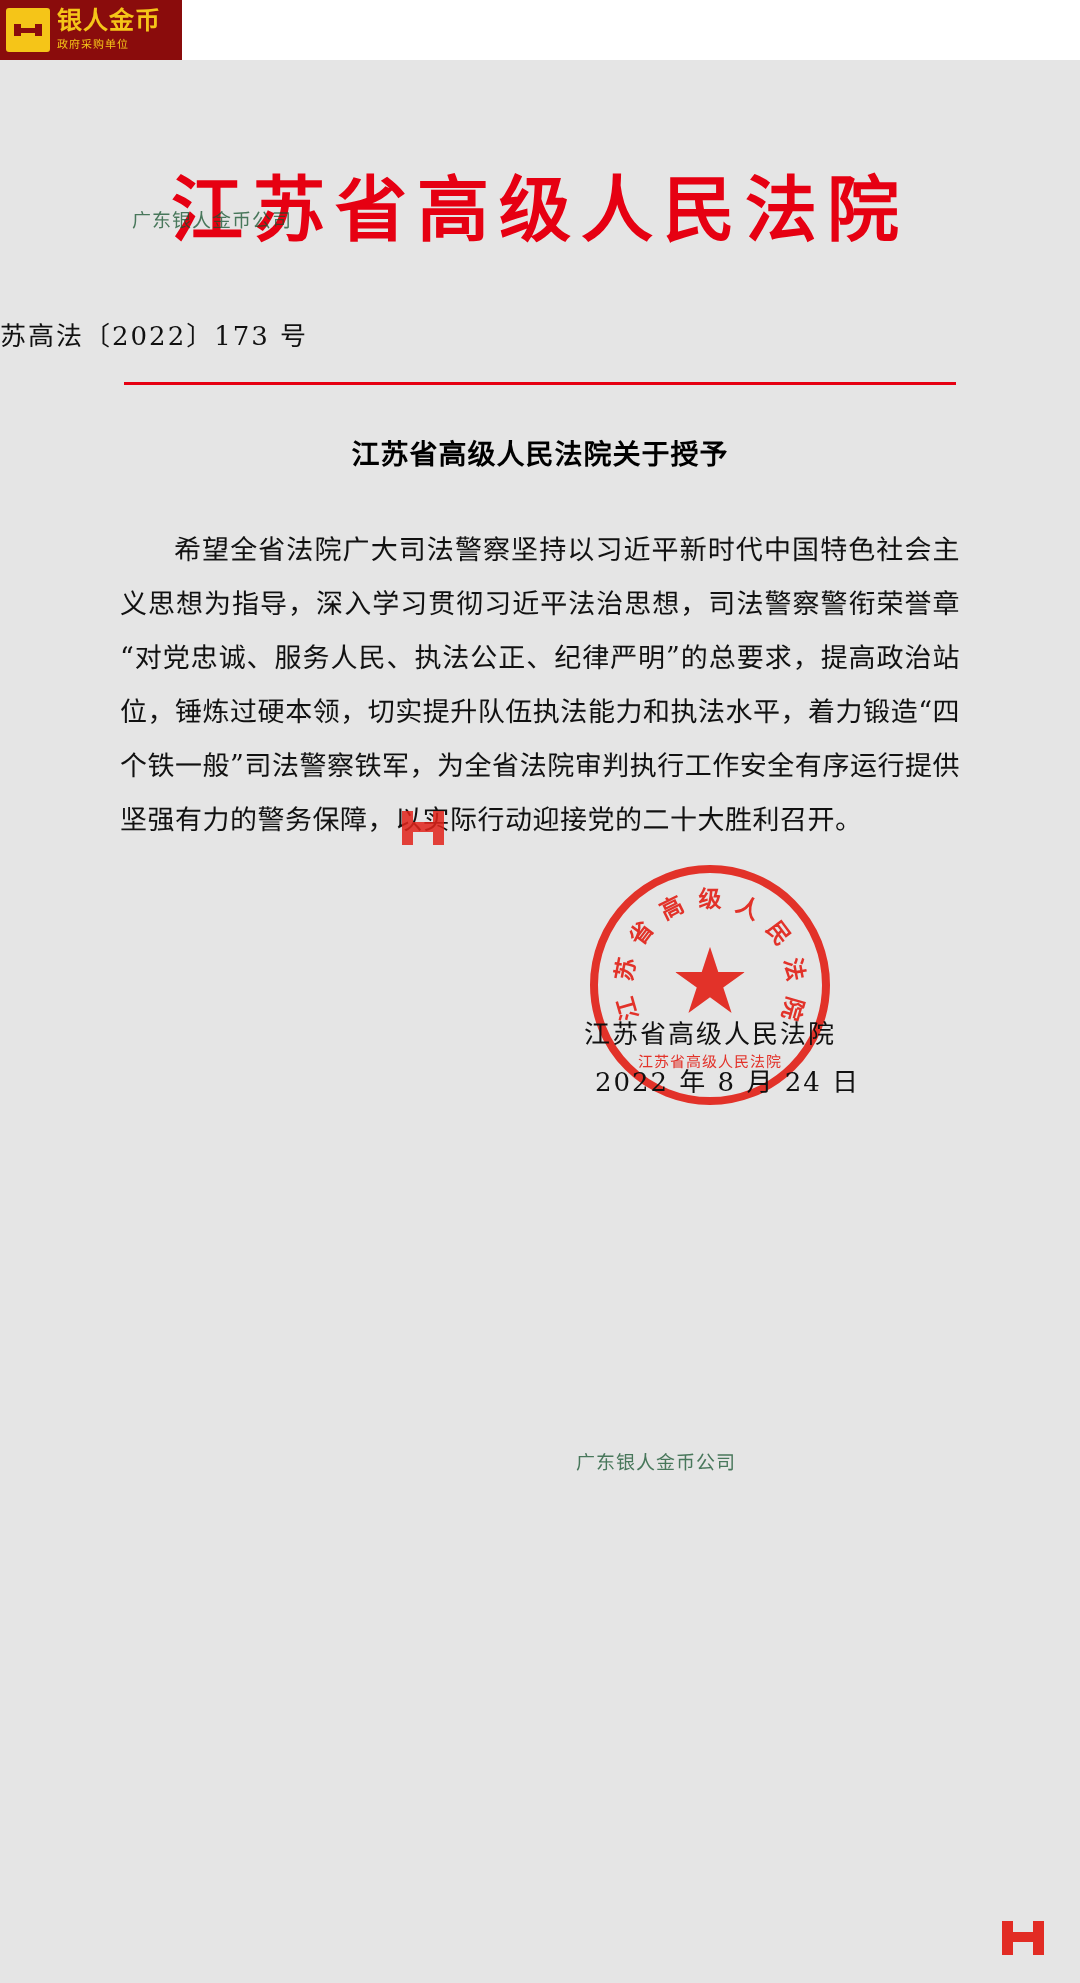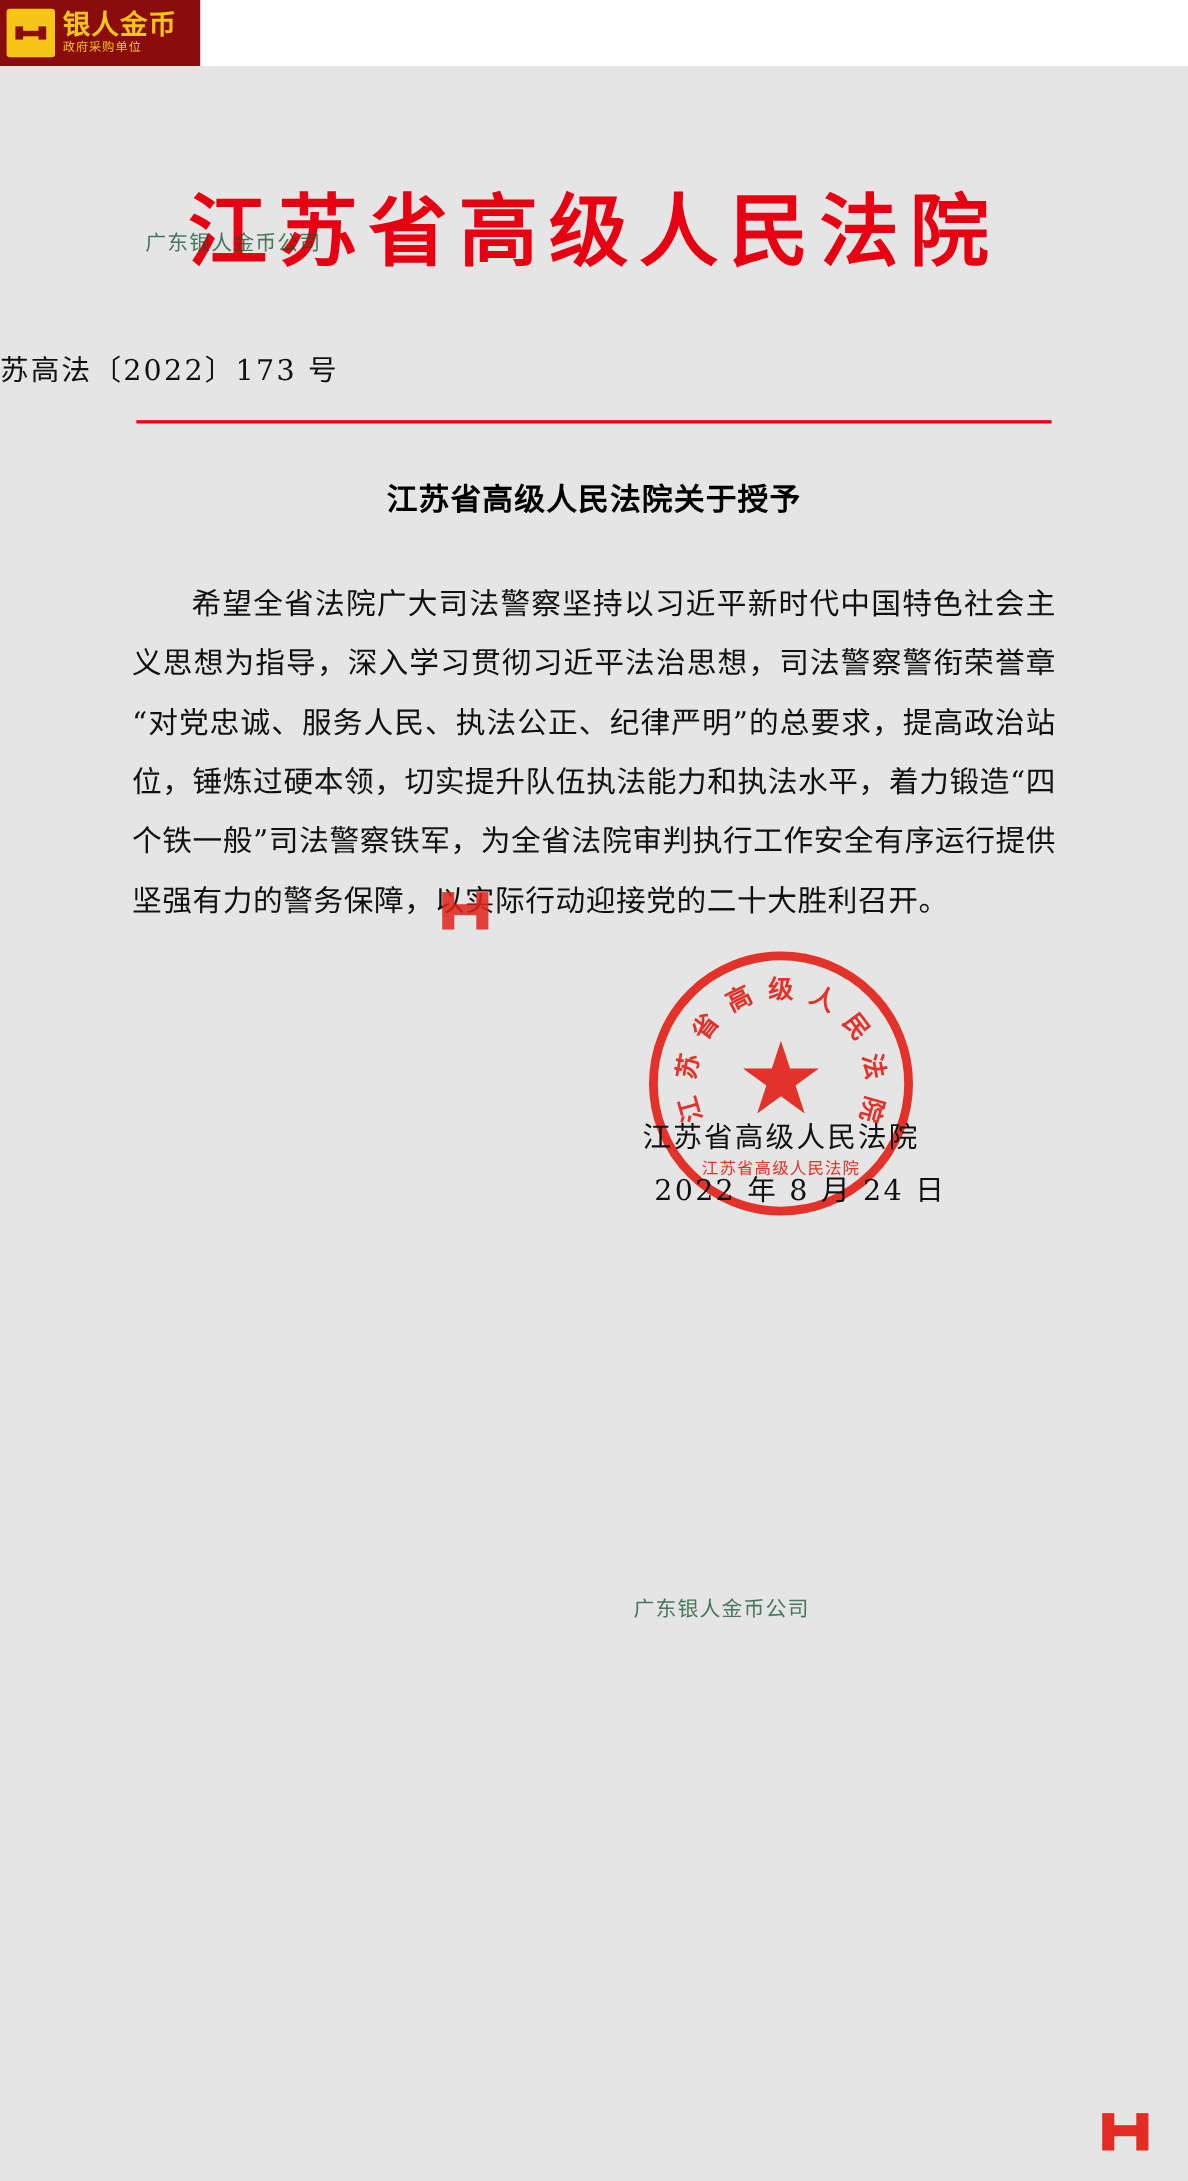--- a/index.html
+++ b/index.html
@@ -59,28 +59,28 @@
     display: flex;
     flex-direction: column;
     justify-content: center;
     line-height: 1.05;
   }
   .logo-title {
     color: #f5c518;
     font-size: 25px;
     font-weight: bold;
     letter-spacing: 1px;
-    font-family: Liberation Sans, sans-serif;
+    font-family: Liberation Mono, monospace;
   }
   .logo-sub {
     color: #f5c518;
     font-size: 11px;
     letter-spacing: 1px;
     margin-top: 3px;
-    font-family: Liberation Mono, monospace;
+    font-family: Liberation Sans, sans-serif;
   }
 
   
   .doc {
     position: absolute;
     top: 60px;
     left: 0;
     width: 1080px;
     height: 1923px;
     background: #e5e5e5;

